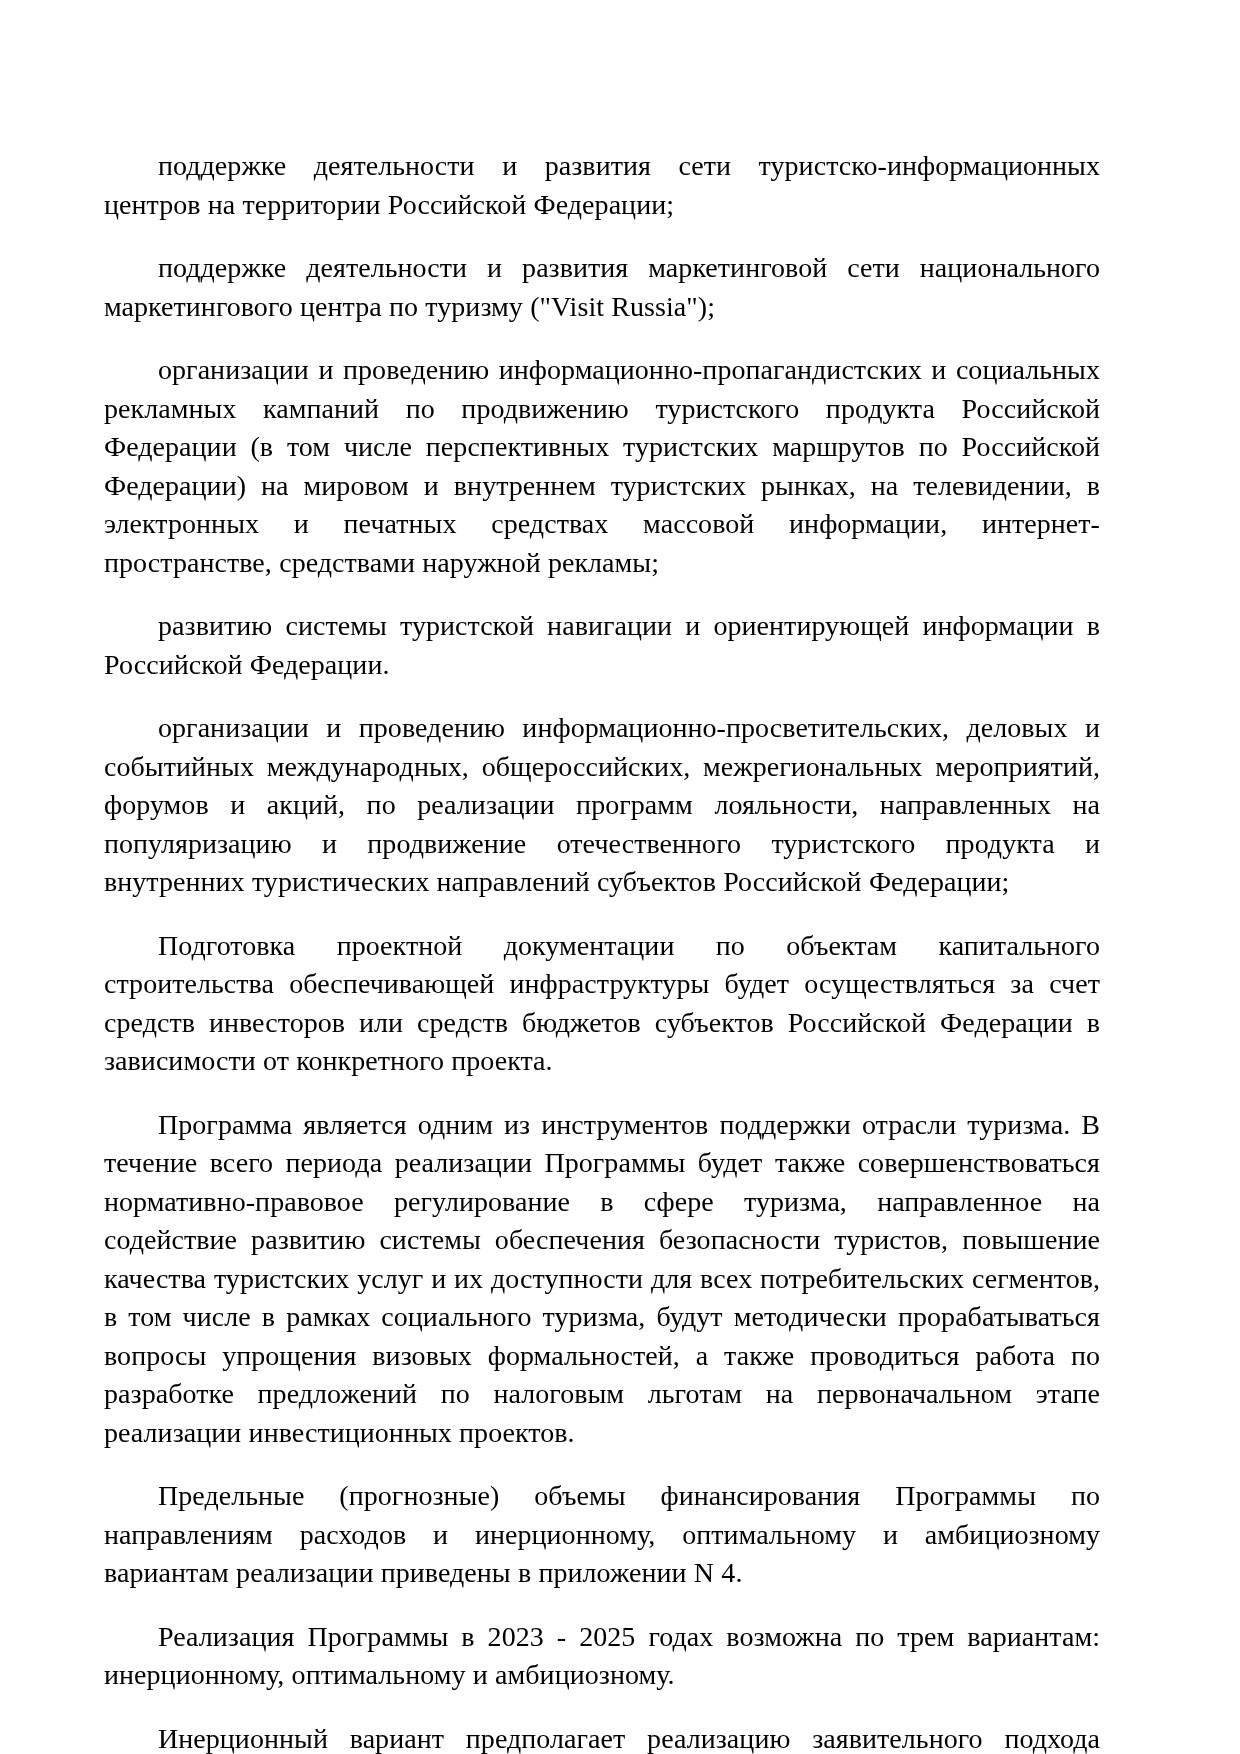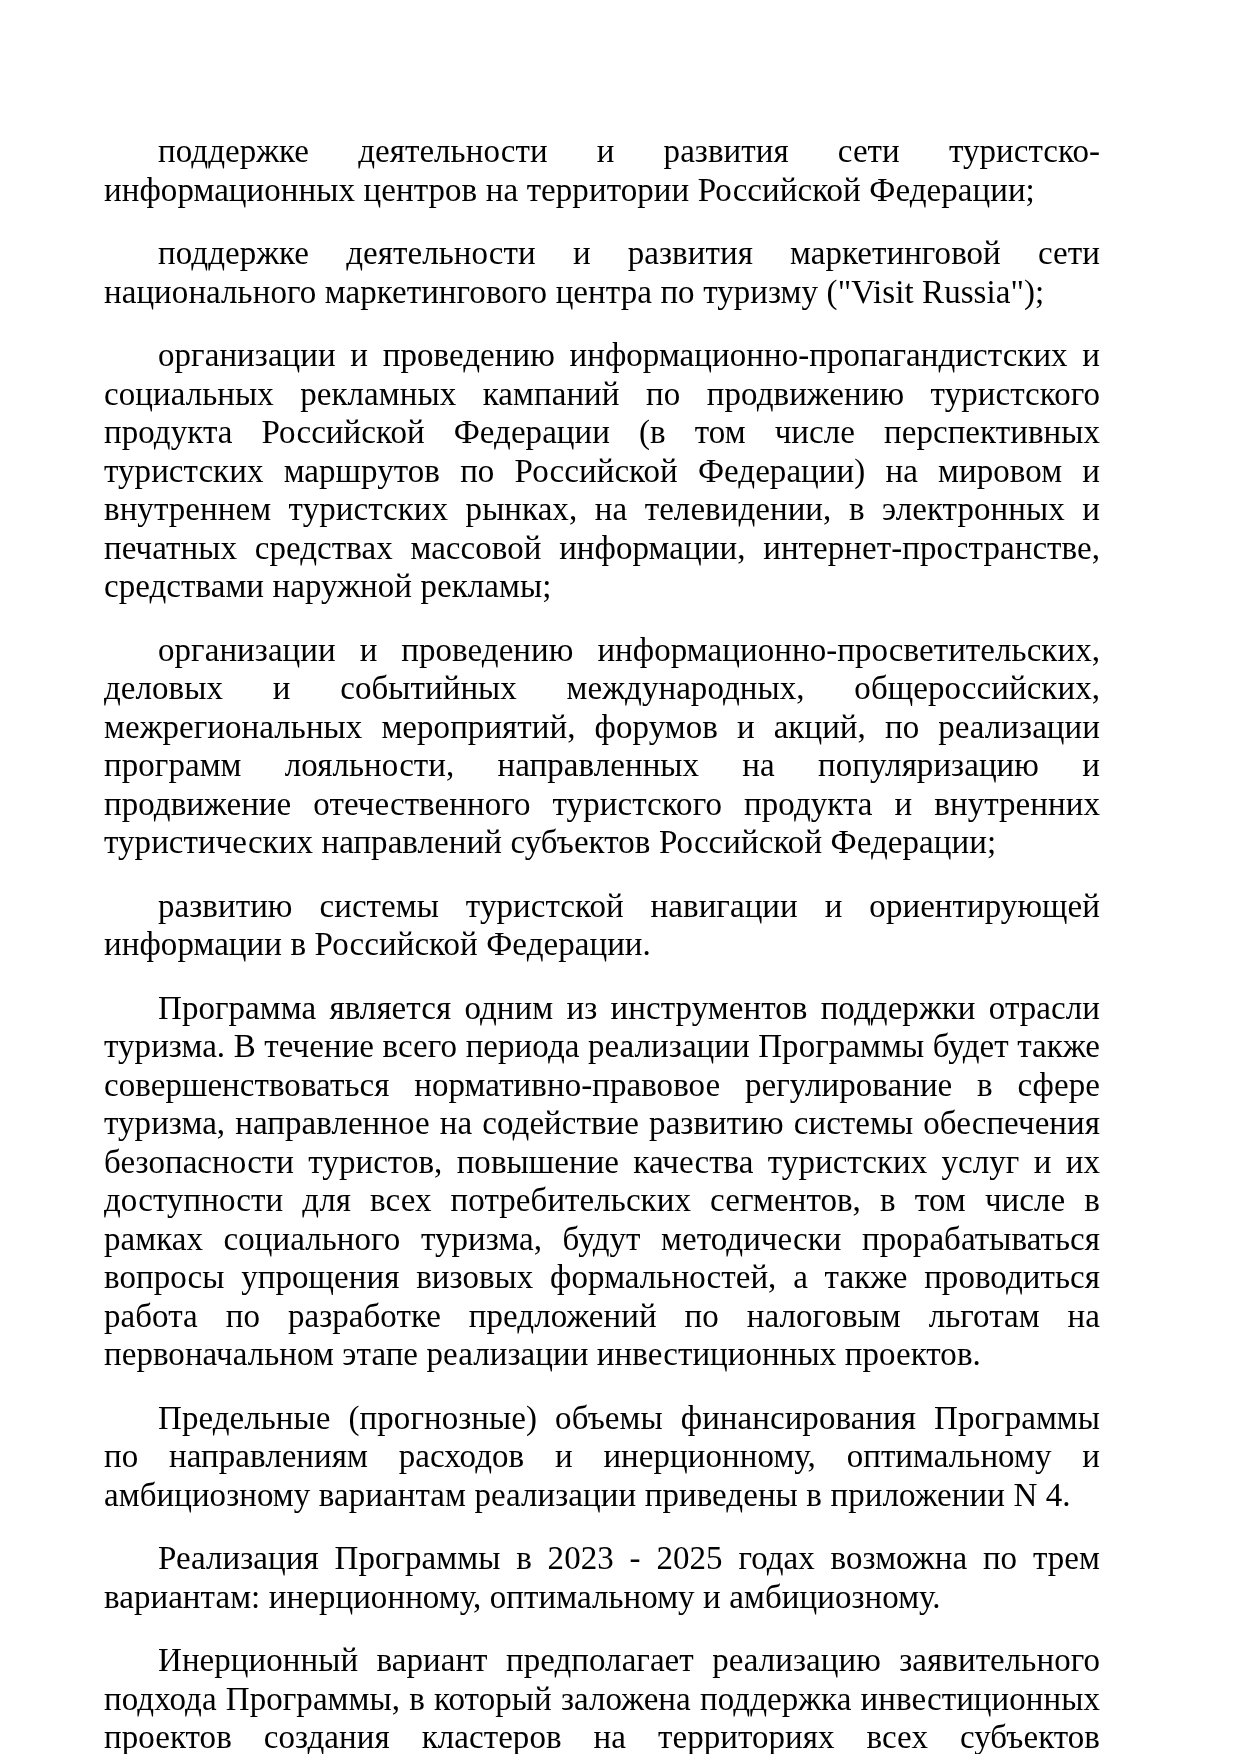--- a/index.html
+++ b/index.html
@@ -24,22 +24,22 @@
     height: 1754px;
     background: #ffffff;
     padding: 132px 140px 0 104px;
   }
 
   .doc-body {
     width: 996px;
   }
 
   p.para {
-    margin: 0 0 25px 0;
-    font-size: 33px;
+    margin: 15px 0 25px 0;
+    font-size: 28px;
     line-height: 38.5px;
     text-align: justify;
     text-indent: 54px;
     text-justify: inter-word;
     word-spacing: 0.2px;
     hyphens: none;
   }
 
   p.para:last-child {
     margin-bottom: 0;
@@ -56,24 +56,25 @@
 <div class="page">
   <div class="doc-body">
 
     <p class="para">поддержке деятельности и развития сети туристско-информационных центров на территории Российской Федерации;</p>
 
     <p class="para">поддержке деятельности и развития маркетинговой сети национального маркетингового центра по туризму ("Visit Russia");</p>
 
 
     <p class="para">организации и проведению информационно-пропагандистских и социальных рекламных кампаний по продвижению туристского продукта Российской Федерации (в том числе перспективных туристских маршрутов по Российской Федерации) на мировом и внутреннем туристских рынках, на телевидении, в электронных и печатных средствах массовой информации, интернет-пространстве, средствами наружной рекламы;</p>
 
+    <p class="para">развитию системы туристской навигации и ориентирующей информации в Российской Федерации.</p>
+
     <p class="para">организации и проведению информационно-просветительских, деловых и событийных международных, общероссийских, межрегиональных мероприятий, форумов и акций, по реализации программ лояльности, направленных на популяризацию и продвижение отечественного туристского продукта и внутренних туристических направлений субъектов Российской Федерации;</p>
 
-    <p class="para">развитию системы туристской навигации и ориентирующей информации в Российской Федерации.</p>
-
+    <p class="para">Подготовка проектной документации по объектам капитального строительства обеспечивающей инфраструктуры будет осуществляться за счет средств инвесторов или средств бюджетов субъектов Российской Федерации в зависимости от конкретного проекта.</p>
 
     <p class="para">Программа является одним из инструментов поддержки отрасли туризма. В течение всего периода реализации Программы будет также совершенствоваться нормативно-правовое регулирование в сфере туризма, направленное на содействие развитию системы обеспечения безопасности туристов, повышение качества туристских услуг и их доступности для всех потребительских сегментов, в том числе в рамках социального туризма, будут методически прорабатываться вопросы упрощения визовых формальностей, а также проводиться работа по разработке предложений по налоговым льготам на первоначальном этапе реализации инвестиционных проектов.</p>
 
     <p class="para">Предельные (прогнозные) объемы финансирования Программы по направлениям расходов и инерционному, оптимальному и амбициозному вариантам реализации приведены в приложении N 4.</p>
 
     <p class="para">Реализация Программы в 2023 - 2025 годах возможна по трем вариантам: инерционному, оптимальному и амбициозному.</p>
 
     <p class="para">Инерционный вариант предполагает реализацию заявительного подхода Программы, в который заложена поддержка инвестиционных проектов создания кластеров на территориях всех субъектов Российской Федерации, где будет отмечена инвестиционная активность в целях создания объектов туристской инфраструктуры.</p>
 
   </div>

